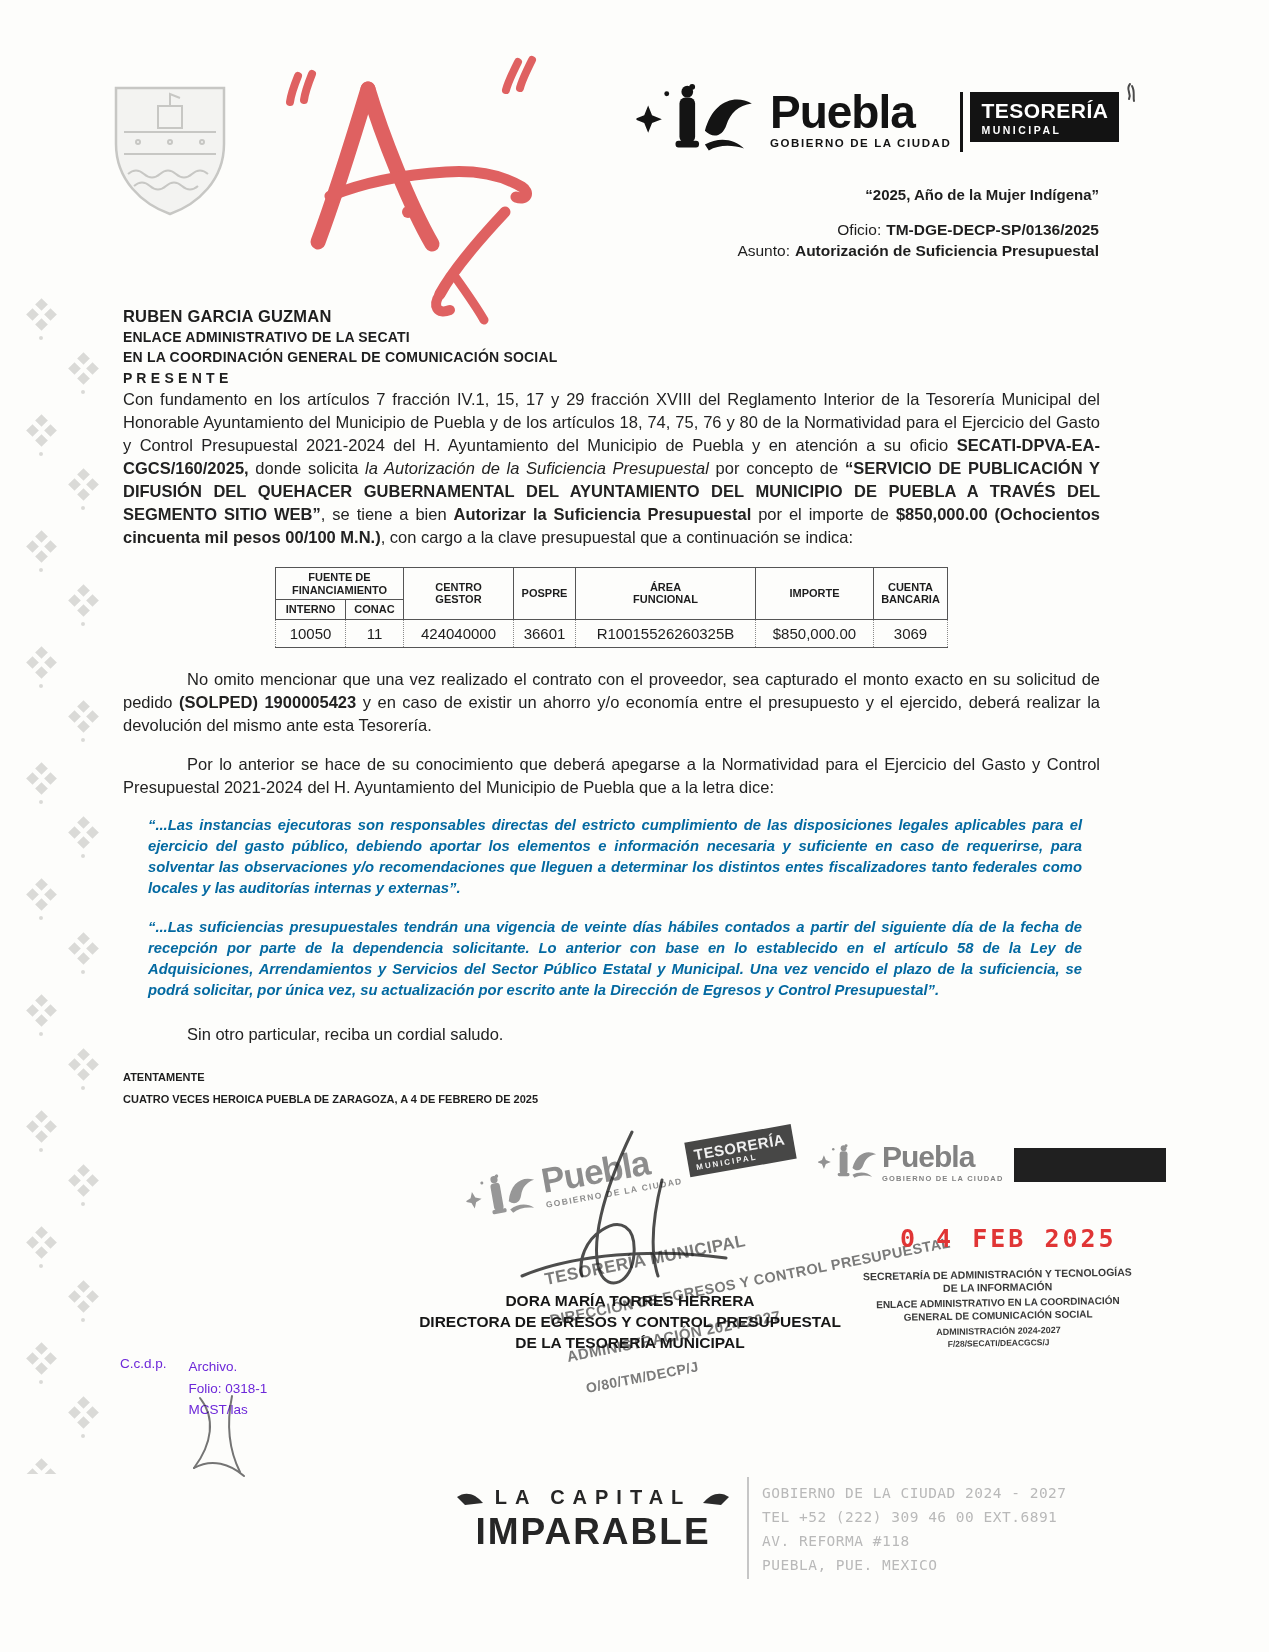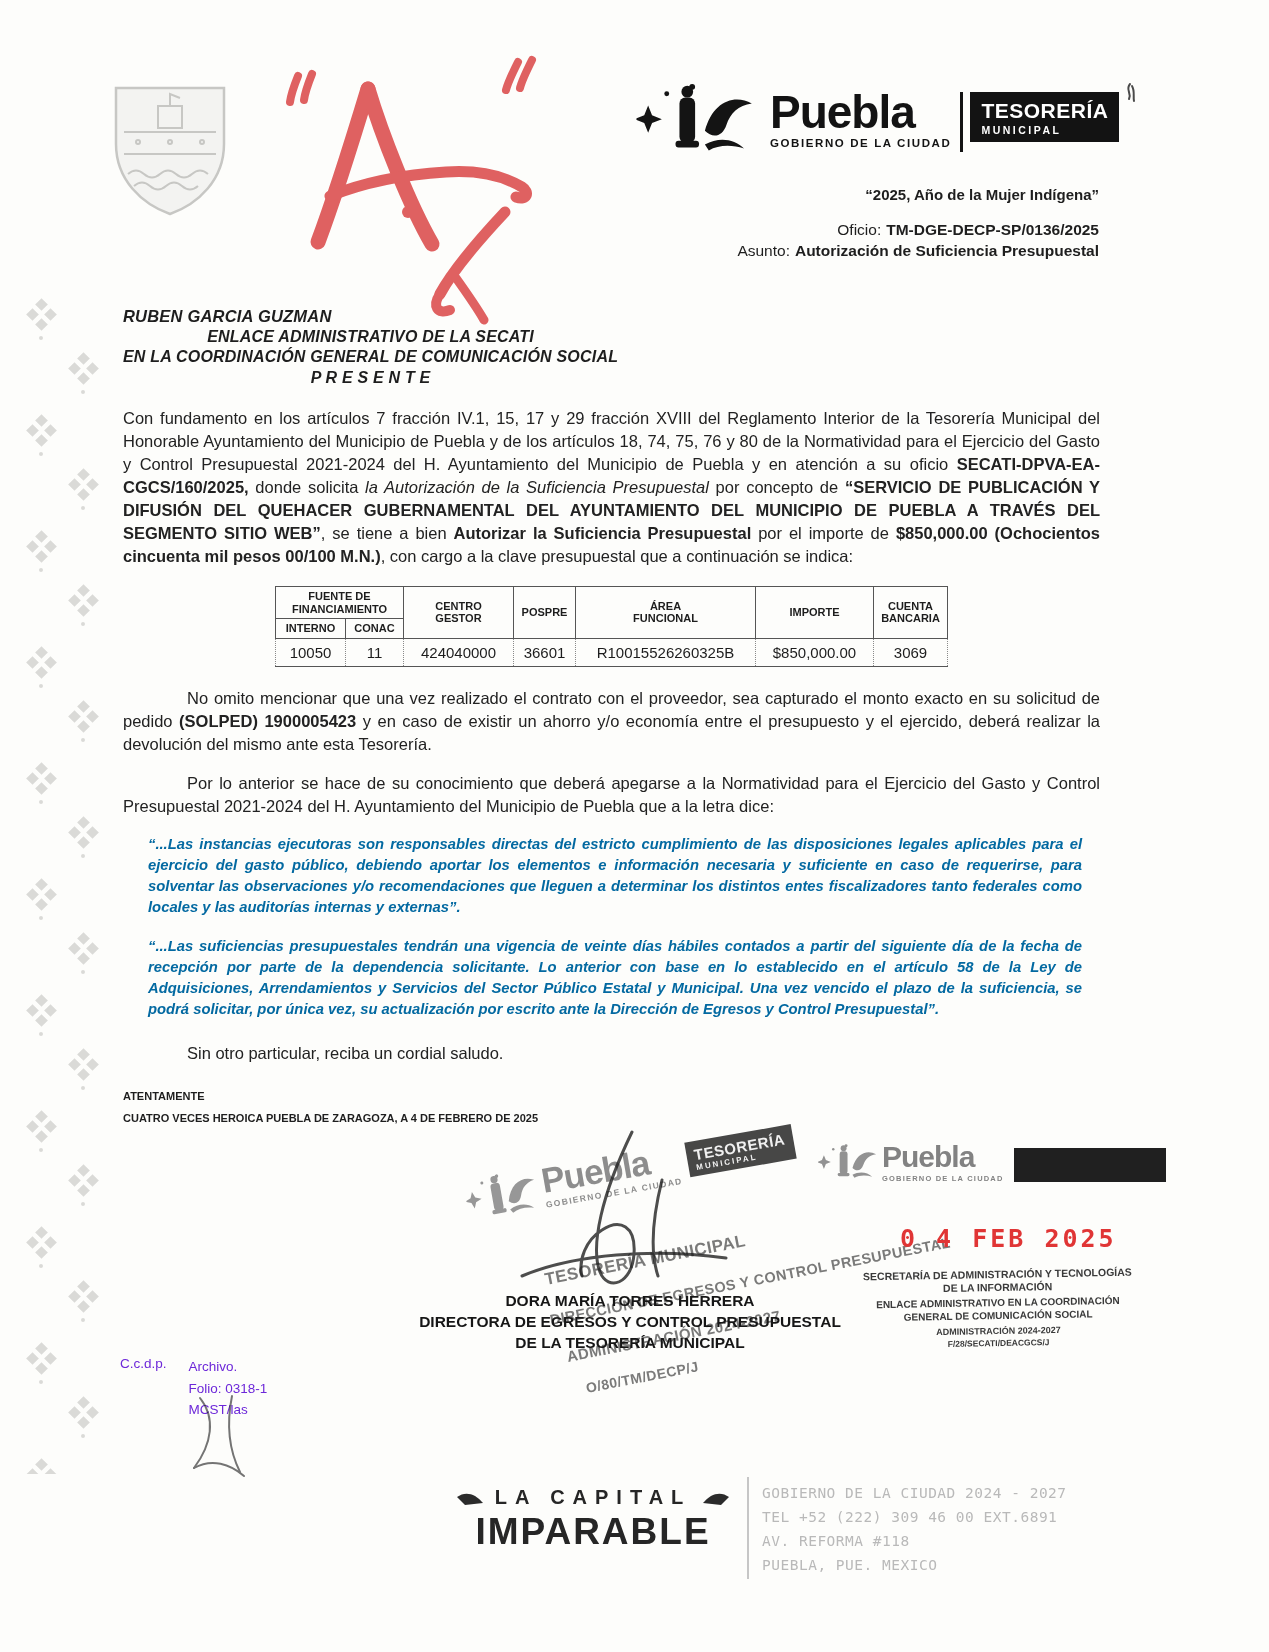--- a/index.html
+++ b/index.html
@@ -24,26 +24,26 @@
   .brand-badge .bb1 { font-size:21px; font-weight:bold; letter-spacing:.5px; }
   .brand-badge .bb2 { font-size:10.5px; font-weight:bold; letter-spacing:2.5px; margin-top:1px; }
 
   .head-right { position:absolute; left:500px; right:170px; top:186px; text-align:right; z-index:2; }
   .motto { font-size:15px; font-weight:bold; margin-bottom:16px; }
   .ref-line { font-size:15.5px; line-height:21px; }
   .ref-line .ref-value { font-weight:bold; margin-left:5px; }
 
   
   .recipient { position:absolute; left:123px; top:306px; z-index:2; }
-  .recipient div { font-weight:bold; line-height:20.5px; letter-spacing:.2px;font-style:italic; }
+  .recipient div { font-weight:bold; line-height:20.5px; letter-spacing:.2px; }
   .recipient .r-name { font-size:16.5px; }
-  .recipient .r-line { font-size:16px;text-align:center; }
-
-  
-  .content { position:absolute; left:123px; top:407px; width:977px; z-index:2; }
+  .recipient .r-line { font-size:14px; }
+
+  
+  .content { position:absolute; left:123px; top:388px; width:977px; z-index:2; }
   .para { font-size:16.5px; line-height:23px; text-align:justify; color:#222; }
   .para.indent { text-indent:64px; }
   .b { font-weight:bold; }
   .i { font-style:italic; }
   .p1 { margin-bottom:18px; }
   .p2 { margin-bottom:16px; }
   .p3 { margin-bottom:16px; }
   .quote { margin:0 18px 18px 25px; font-size:14.8px; line-height:21px; font-weight:bold; font-style:italic; text-align:justify; color:#0369a1; }
   .q2 { margin-bottom:22px; }
   .closing { margin-bottom:20px; }

